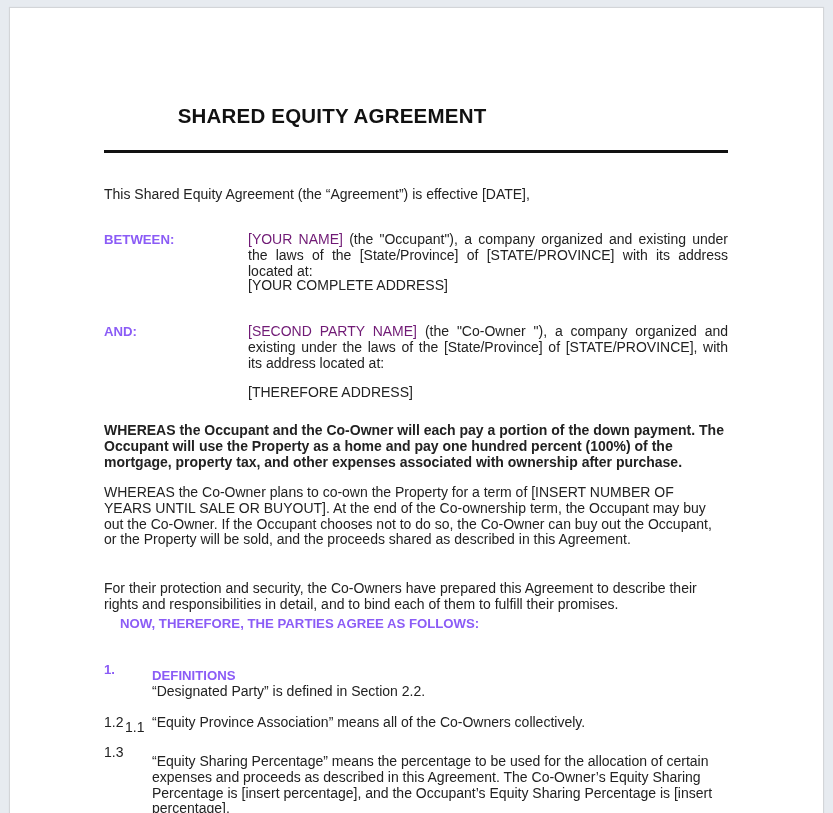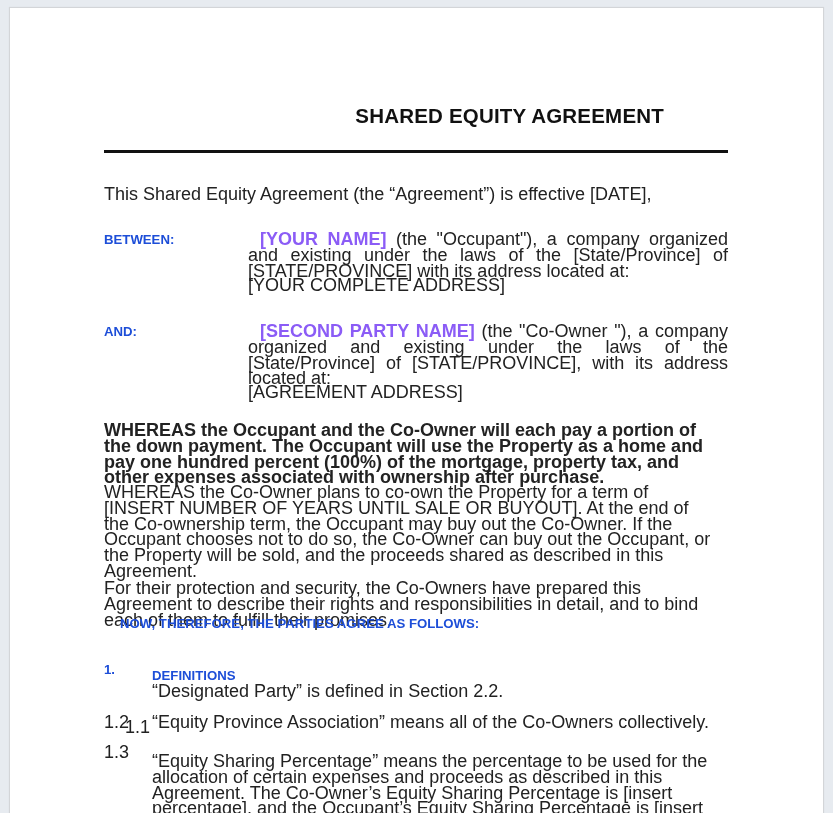--- a/index.html
+++ b/index.html
@@ -11,30 +11,30 @@
     position:relative;
   }
   .page {
     position:absolute; left:9px; top:7px; width:813px; height:820px;
     background:#ffffff;
     border:1px solid #d3d5d8;
     box-shadow:0 0 1px rgba(0,0,0,0.08);
   }
   .abs { position:absolute; }
   .title {
-    left:0; width:664px; top:104px; text-align:right;
+    left:0; width:664px; top:104px; text-align:center;
     font-size:20.5px; font-weight:bold; letter-spacing:0.2px; color:#111;
   }
   .rule {
     left:104px; top:150px; width:624px; height:3px; background:#111;
   }
-  .txt { font-size:18px; line-height:15.8px; color:#222; }
+  .txt { font-size:14px; line-height:15.8px; color:#222; }
   .just { text-align:justify; text-align-last:left; }
-  .bold { font-weight:bold; color:#8b5cf6;margin-left:12px; }
-  .label { font-size:13.2px; font-weight:bold; color:#1d4ed8; }
+  .bold { font-weight:normal; color:#701a75; }
+  .label { font-size:13.2px; font-weight:bold; color:#8b5cf6; }
 </style>
 </head>
 <body>
 
 <div class="page"></div>
 
 <div class="abs title">SHARED EQUITY AGREEMENT</div>
 <div class="abs rule"></div>
 
 <div class="abs txt" style="left:104px; top:187px; width:624px;">This Shared Equity Agreement (the “Agreement”) is effective [DATE],</div>
@@ -42,21 +42,21 @@
 <div class="abs label" style="left:104px; top:232px;">BETWEEN:</div>
 <div class="abs txt just" style="left:248px; top:232px; width:480px;">
   <span class="bold">[YOUR NAME]</span><span> (the "Occupant"), a company organized and existing under the laws of the [State/Province] of [STATE/PROVINCE] with its address located at:</span>
 </div>
 <div class="abs txt" style="left:248px; top:278px; width:480px;">[YOUR COMPLETE ADDRESS]</div>
 
 <div class="abs label" style="left:104px; top:324px;">AND:</div>
 <div class="abs txt just" style="left:248px; top:324px; width:480px;">
   <span class="bold">[SECOND PARTY NAME]</span><span> (the "Co-Owner "), a company organized and existing under the laws of the [State/Province] of [STATE/PROVINCE], with its address located at:</span>
 </div>
-<div class="abs txt" style="left:248px; top:385px; width:480px;">[AGREEMENT ADDRESS]</div>
+<div class="abs txt" style="left:248px; top:385px; width:480px;">[THEREFORE ADDRESS]</div>
 
 <div class="abs txt" style="left:104px; top:423px; width:624px;font-weight:bold;">WHEREAS the Occupant and the Co-Owner will each pay a portion of the down payment. The Occupant will use the Property as a home and pay one hundred percent (100%) of the mortgage, property tax, and other expenses associated with ownership after purchase.</div>
 <div class="abs txt" style="left:104px; top:485px; width:612px;">WHEREAS the Co-Owner plans to co-own the Property for a term of [INSERT NUMBER OF YEARS UNTIL SALE OR BUYOUT].  At the end of the Co-ownership term, the Occupant may buy out the Co-Owner.  If the Occupant chooses not to do so, the Co-Owner can buy out the Occupant, or the Property will be sold, and the proceeds shared as described in this Agreement.</div>
 <div class="abs txt" style="left:104px; top:561px; width:624px;margin-top:20px;">For their protection and security, the Co-Owners have prepared this Agreement to describe their rights and responsibilities in detail, and to bind each of them to fulfill their promises.</div>
 
 <div class="abs label" style="left:120px; top:616px;">NOW, THEREFORE, THE PARTIES AGREE AS FOLLOWS:</div>
 
 <div class="abs label" style="left:104px; top:662px;">1.</div>
 <div class="abs label" style="left:152px; top:662px;margin-top:6px;">DEFINITIONS</div>
 

